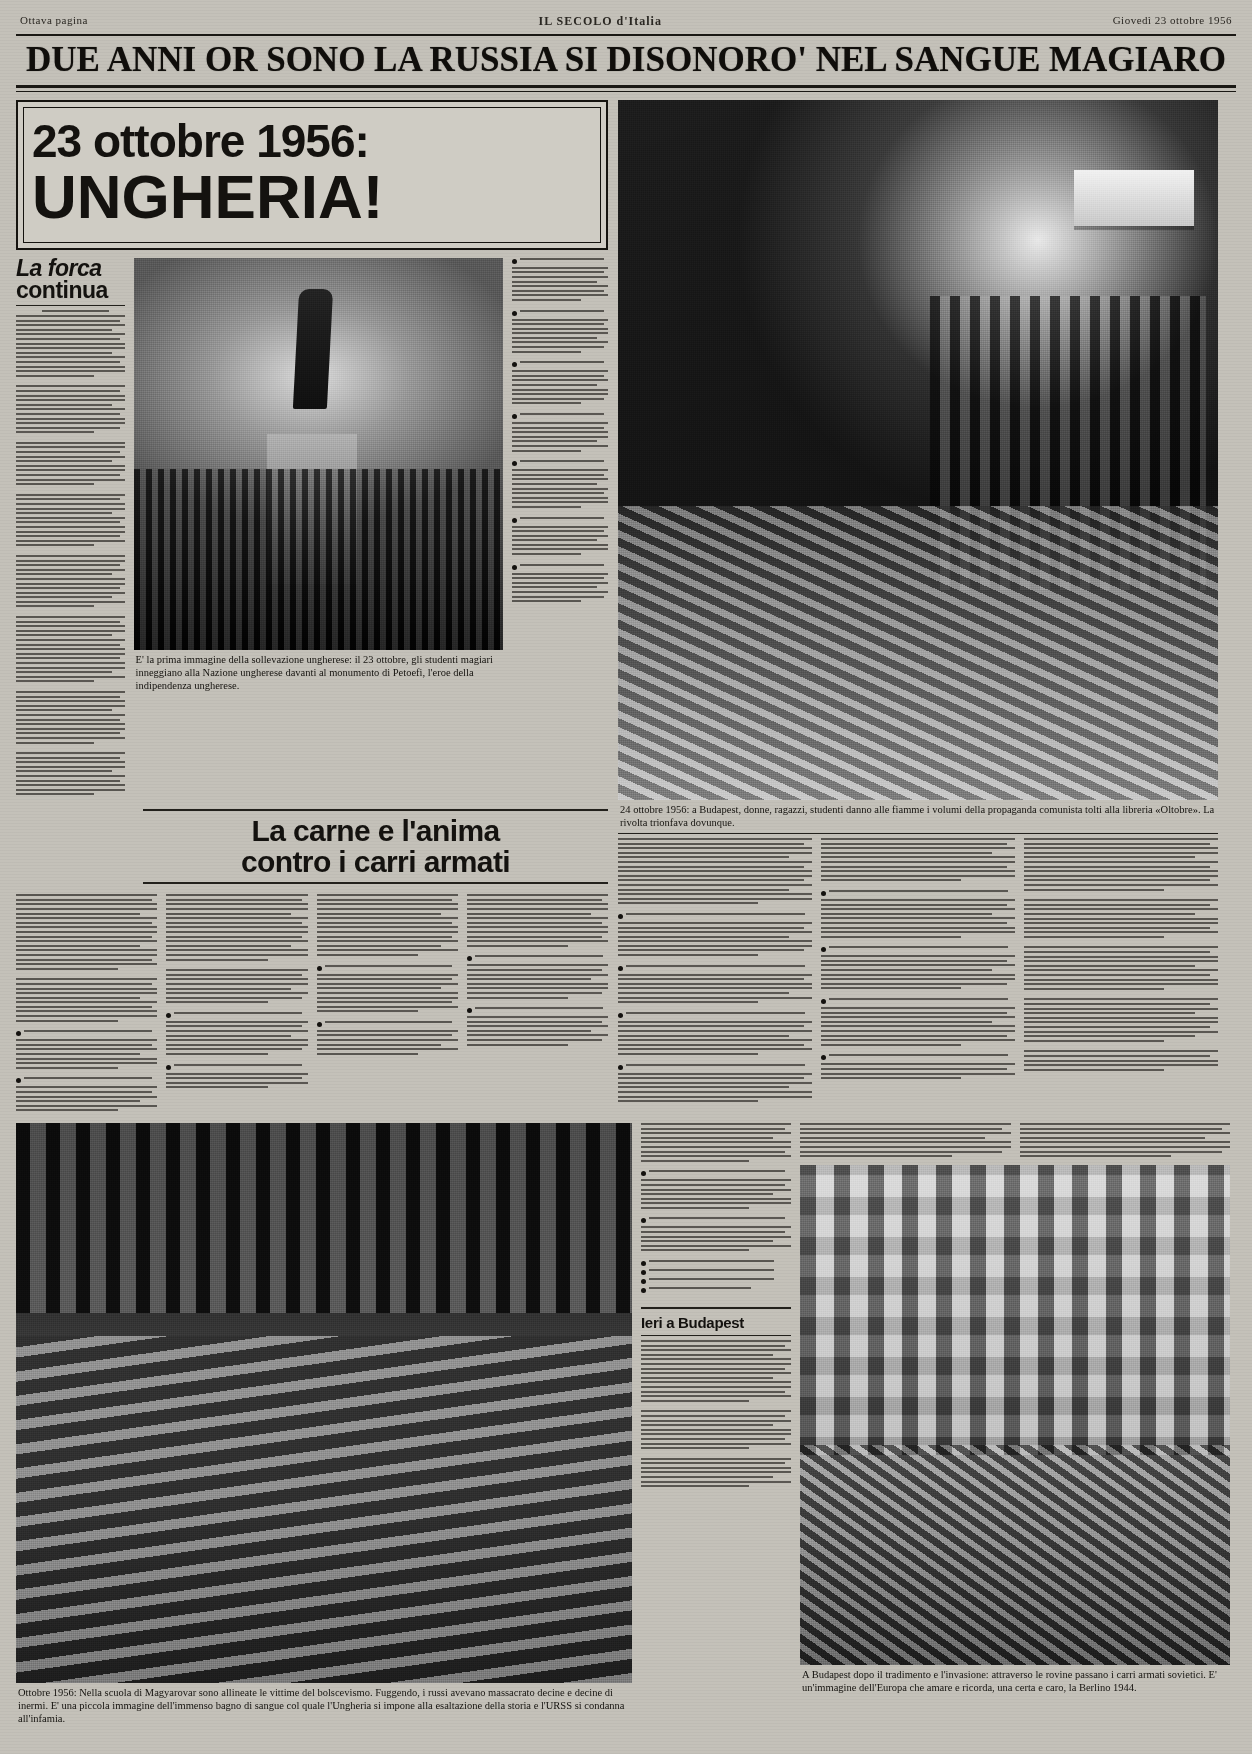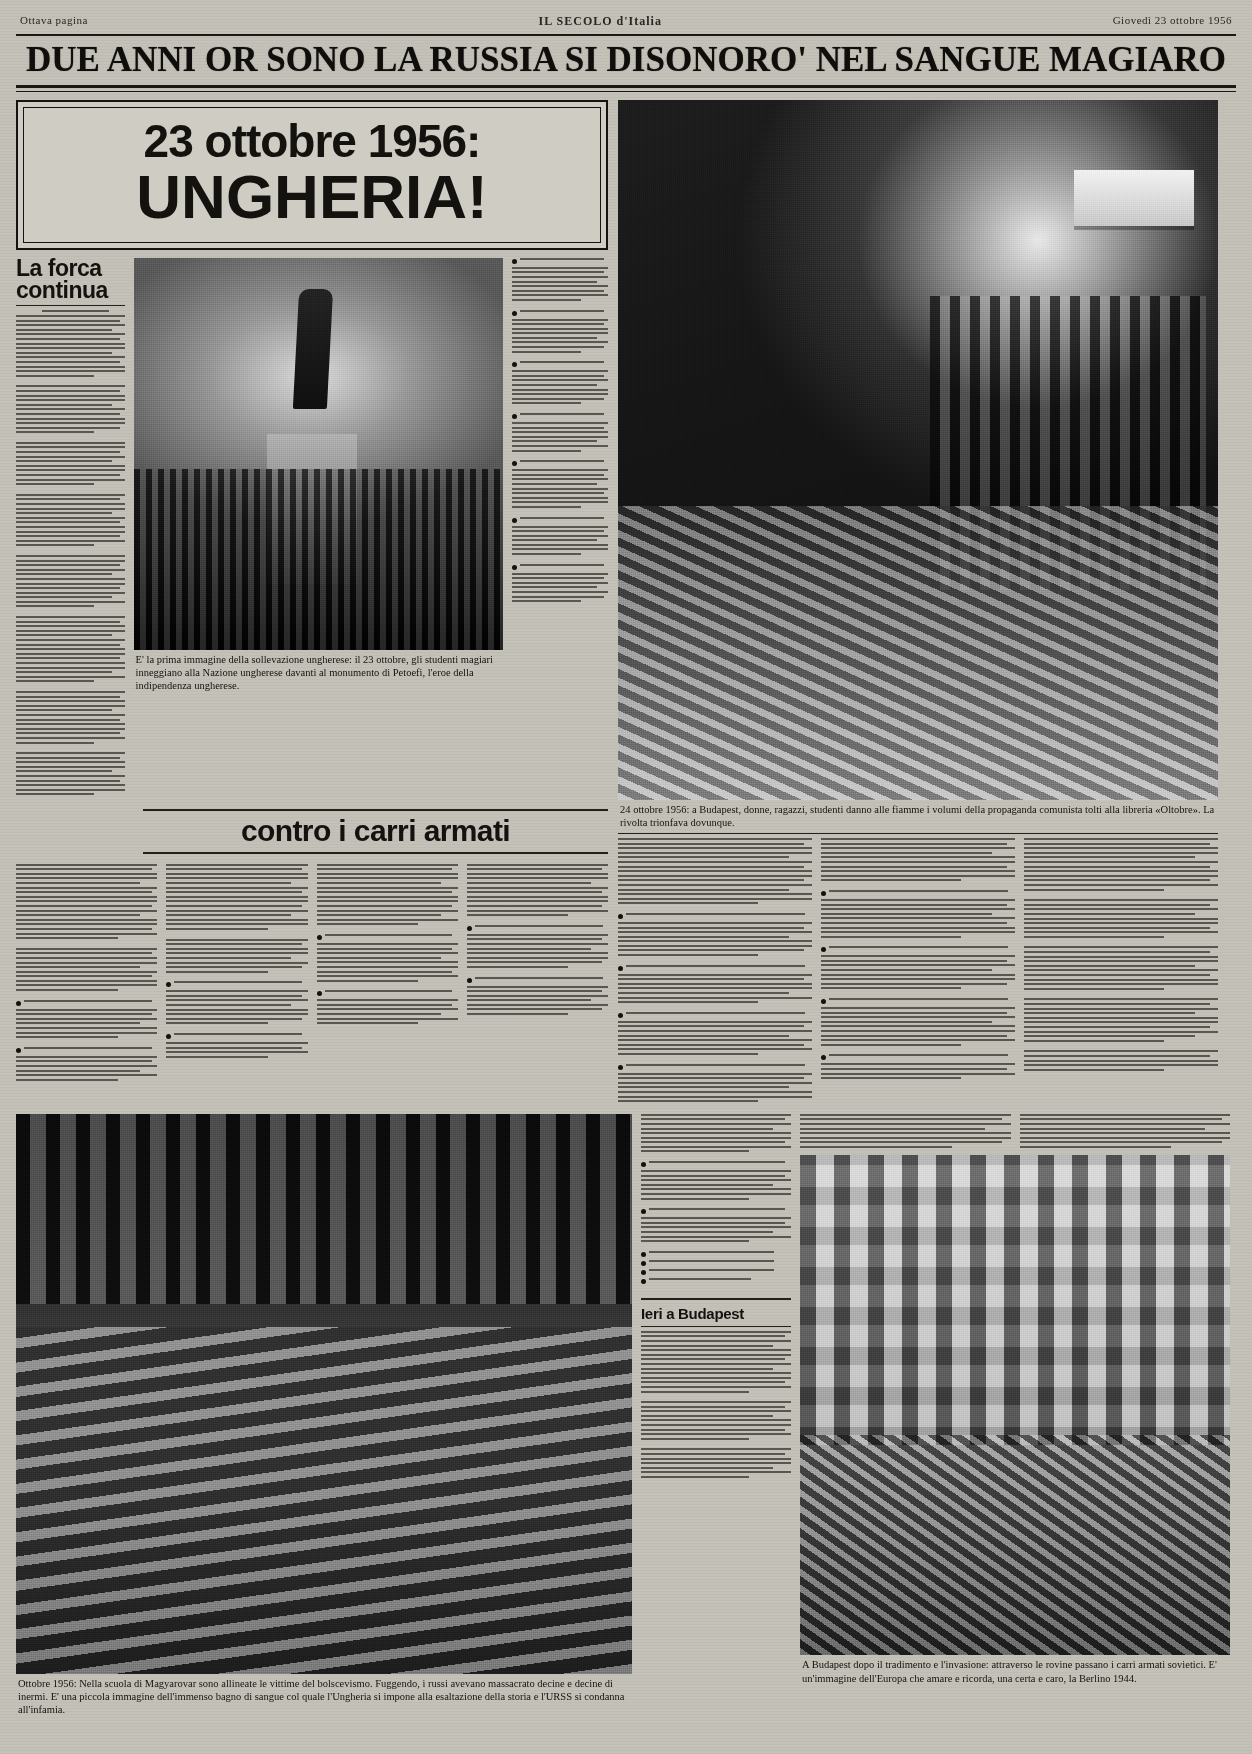--- a/index.html
+++ b/index.html
@@ -47,21 +47,20 @@
   .top-right{width:600px;}
 
   .headbox{
     border:2px solid #15130f;
     padding:5px;
     background:#cfccc4;
   }
   .headbox-inner{
     border:1px solid #15130f;
     padding:10px 8px 14px 8px;
-    text-align:center;
   }
   .h-line1{
     font-size:46px;font-weight:bold;line-height:1;letter-spacing:-1px;
     font-family:"Liberation Sans", sans-serif;
   }
   .h-line2{
     font-size:62px;font-weight:bold;line-height:1;letter-spacing:0px;margin-top:2px;
     font-family:"Liberation Sans", sans-serif;
   }
 
@@ -212,21 +211,21 @@
           <div class="h-line1">23 ottobre 1956:</div>
           <div class="h-line2">UNGHERIA!</div>
         </div>
       </div>
 
       <div style="height:8px"></div>
 
       <div style="display:flex;gap:9px;">
 
         <div style="width:118px;">
-          <div class="coltitle" style="font-size:23px;">La forca</div>
+          <div class="coltitle" style="font-size:23px;font-style:italic;">La forca</div>
           <div class="coltitle" style="font-size:23px;">continua</div>
           <div class="rule-thin"></div>
           <div class="tx">
             <span class="s1" style="width:62%;margin-left:26px;"></span>
             <span class="s1"></span>
               <span class="s2"></span>
               <span class="s1"></span>
               <span class="s3"></span>
             <span class="s1"></span>
               <span class="s2"></span>
@@ -446,20 +445,21 @@
               <span class="s4"></span>
           </div>
         </div>
       </div>
 
       <div style="margin-top:6px;">
         <div style="display:flex;gap:9px;">
           <div style="width:118px;"></div>
           <div style="flex:1;">
             <div class="rule-thick"></div>
+            <div class="bigtitle2">La carne e l'anima</div>
             <div class="bigtitle2">contro i carri armati</div>
             <div class="rule-thick"></div>
           </div>
         </div>
 
         <div class="cols" style="margin-top:5px;">
           <div class="col tx">
             <span class="s1"></span>
               <span class="s2"></span>
               <span class="s1"></span>

